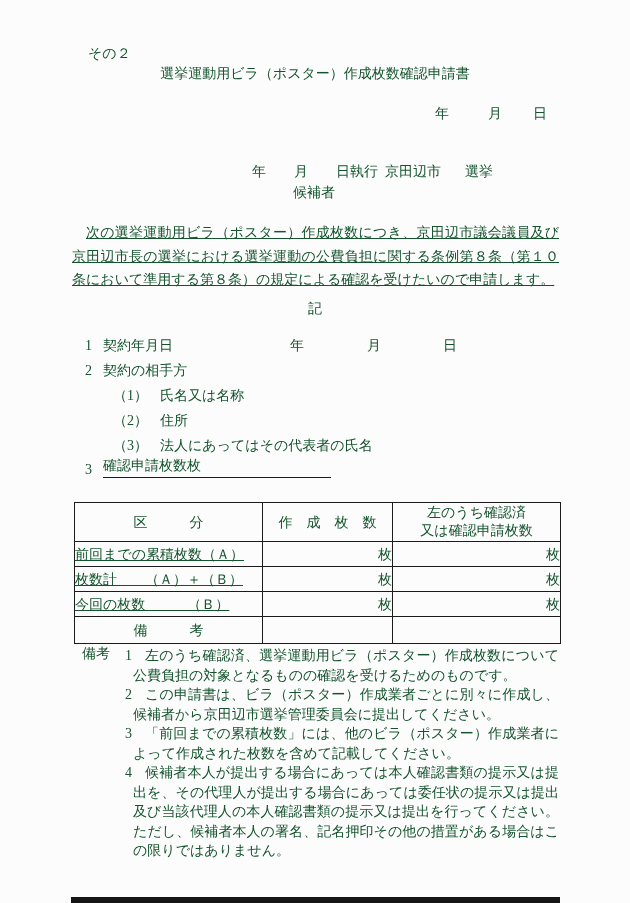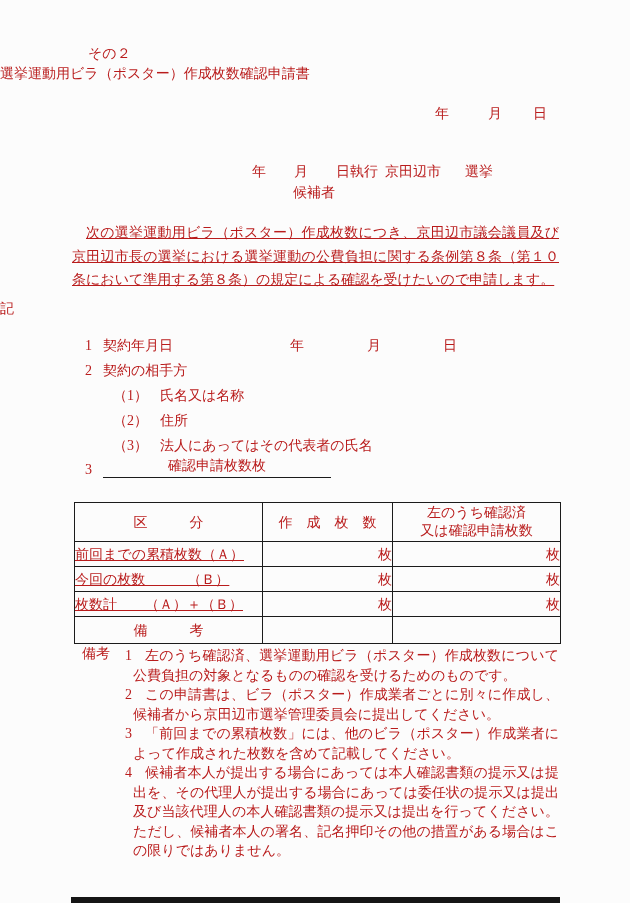--- a/index.html
+++ b/index.html
@@ -2,46 +2,46 @@
 <html><head>
 <meta charset="utf-8">
 <style>
   html, body { margin: 0; padding: 0; background: #e8e8e8; }
   .page {
     position: relative;
     width: 630px;
     height: 903px;
     margin: 0 auto;
     background: #fcfcfc;
-    color: #b91c1c;
+    color: #14532d;
     font-family: "Liberation Serif", "DejaVu Serif", serif;
     font-size: 14px;
     overflow: hidden;
   }
   .abs { position: absolute; white-space: pre; line-height: 16px; }
-  .centered { left: 0; width: 630px; text-align: left; }
+  .centered { left: 0; width: 630px; text-align: center; }
   .para {
     position: absolute;
     left: 72px;
     width: 487px;
     line-height: 23.5px;
     text-align: justify;
     text-indent: 14px;
     white-space: normal;
     text-decoration: underline;
   }
   .fill-line {
     position: absolute;
     left: 103px;
     top: 457px;
     width: 228px;
     height: 20px;
     border-bottom: 1px solid #1b1b1b;
     display: flex;
-    justify-content: center;
+    justify-content: flex-start;
     align-items: flex-start;
   }
   table.counts {
     position: absolute;
     left: 74px;
     top: 502px;
     border-collapse: collapse;
     table-layout: fixed;
     font-size: 14px;
   }
@@ -137,26 +137,26 @@
         <div class="two-line">左のうち確認済</div>
         <div class="two-line">又は確認申請枚数</div>
       </td>
     </tr>
     <tr class="data-row">
       <td class="row-label">前回までの累積枚数（Ａ）</td>
       <td class="count-cell">枚</td>
       <td class="count-cell">枚</td>
     </tr>
     <tr class="data-row">
-      <td class="row-label">今回の枚数　　　（Ｂ）</td>
+      <td class="row-label">枚数計　　（Ａ）＋（Ｂ）</td>
       <td class="count-cell">枚</td>
       <td class="count-cell">枚</td>
     </tr>
     <tr class="data-row">
-      <td class="row-label">枚数計　　（Ａ）＋（Ｂ）</td>
+      <td class="row-label">今回の枚数　　　（Ｂ）</td>
       <td class="count-cell">枚</td>
       <td class="count-cell">枚</td>
     </tr>
     <tr class="remarks-row">
       <td class="hdr">備　　　考</td>
       <td></td>
       <td></td>
     </tr>
   </tbody>
     </table>

